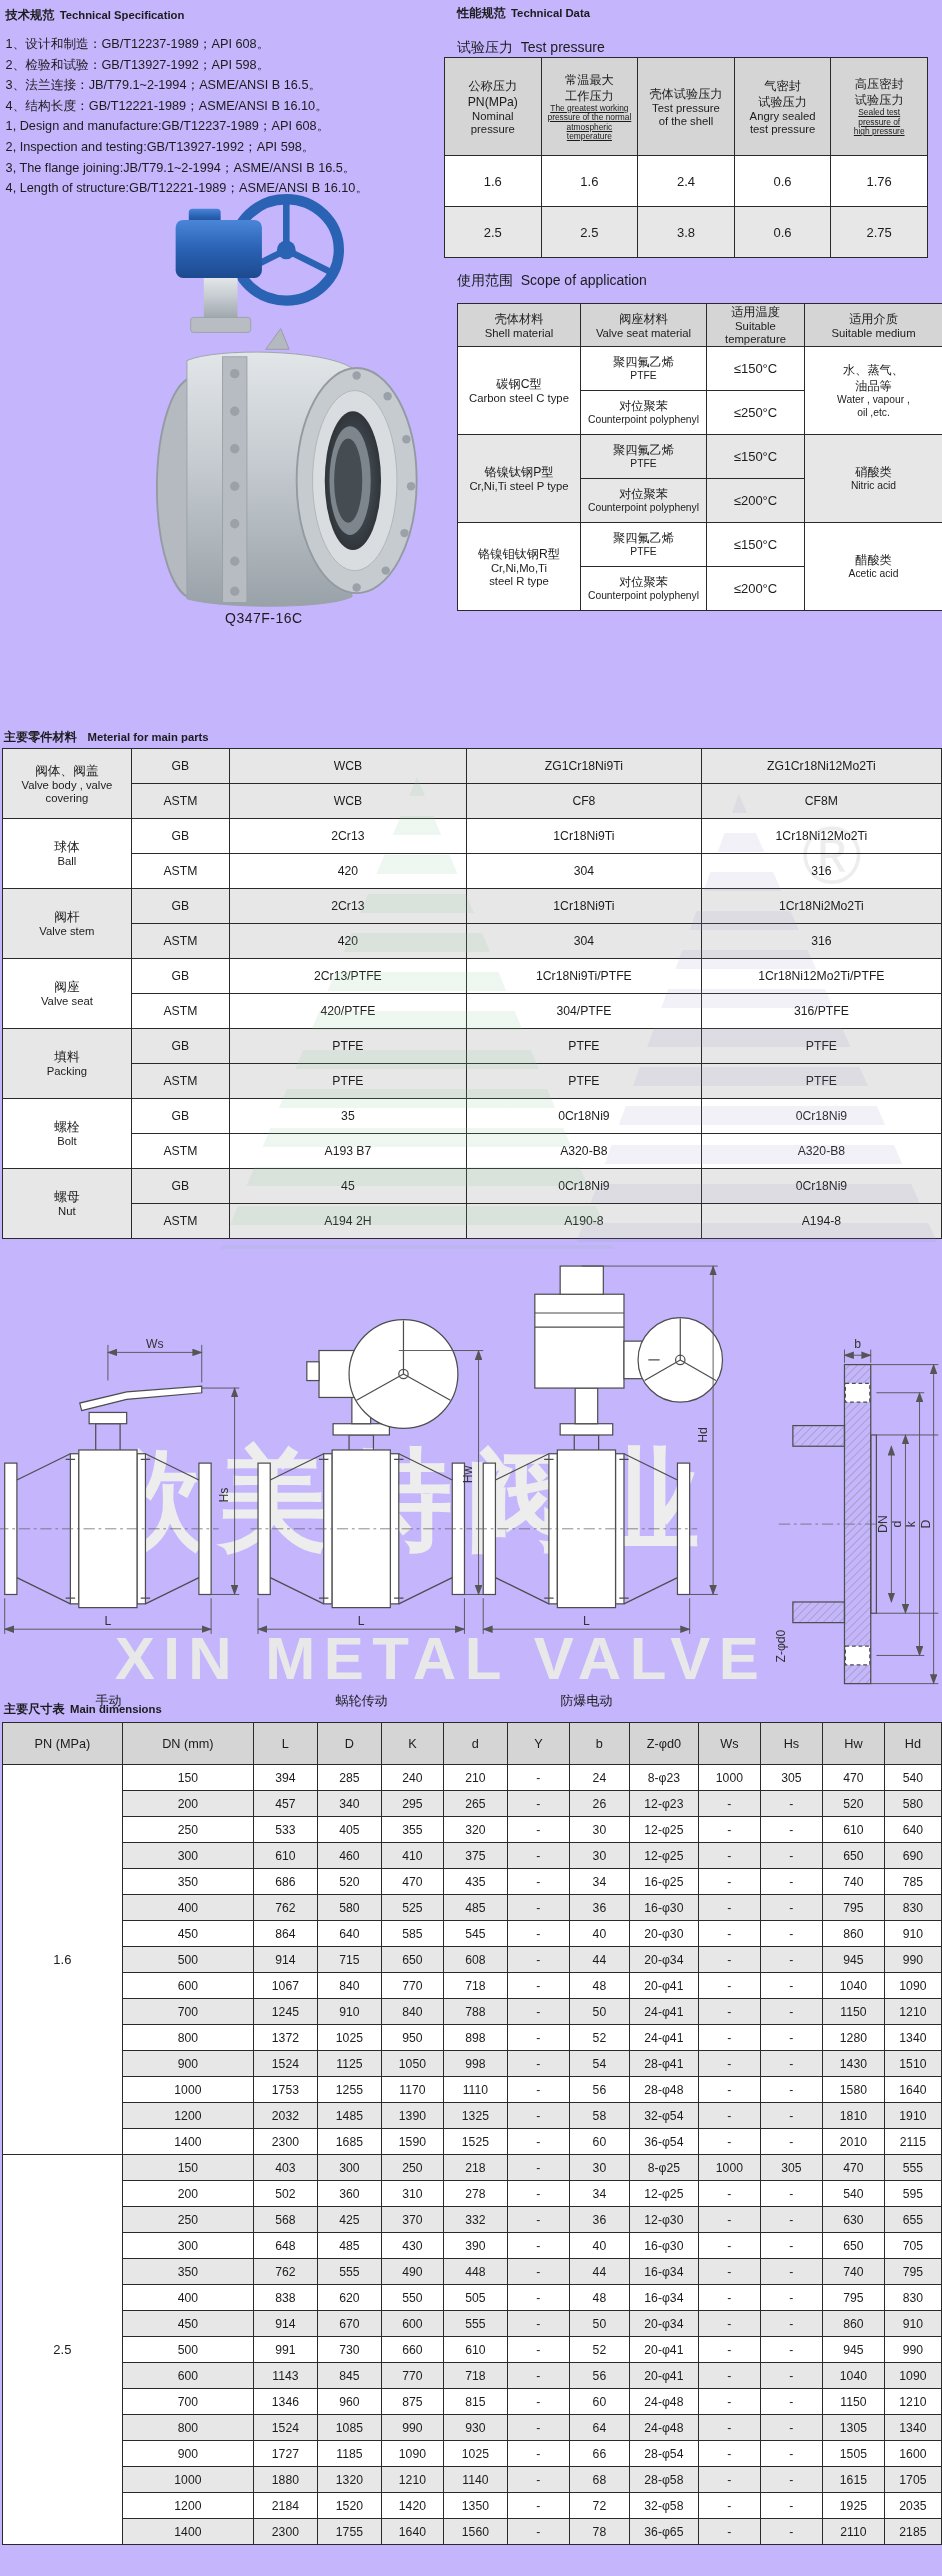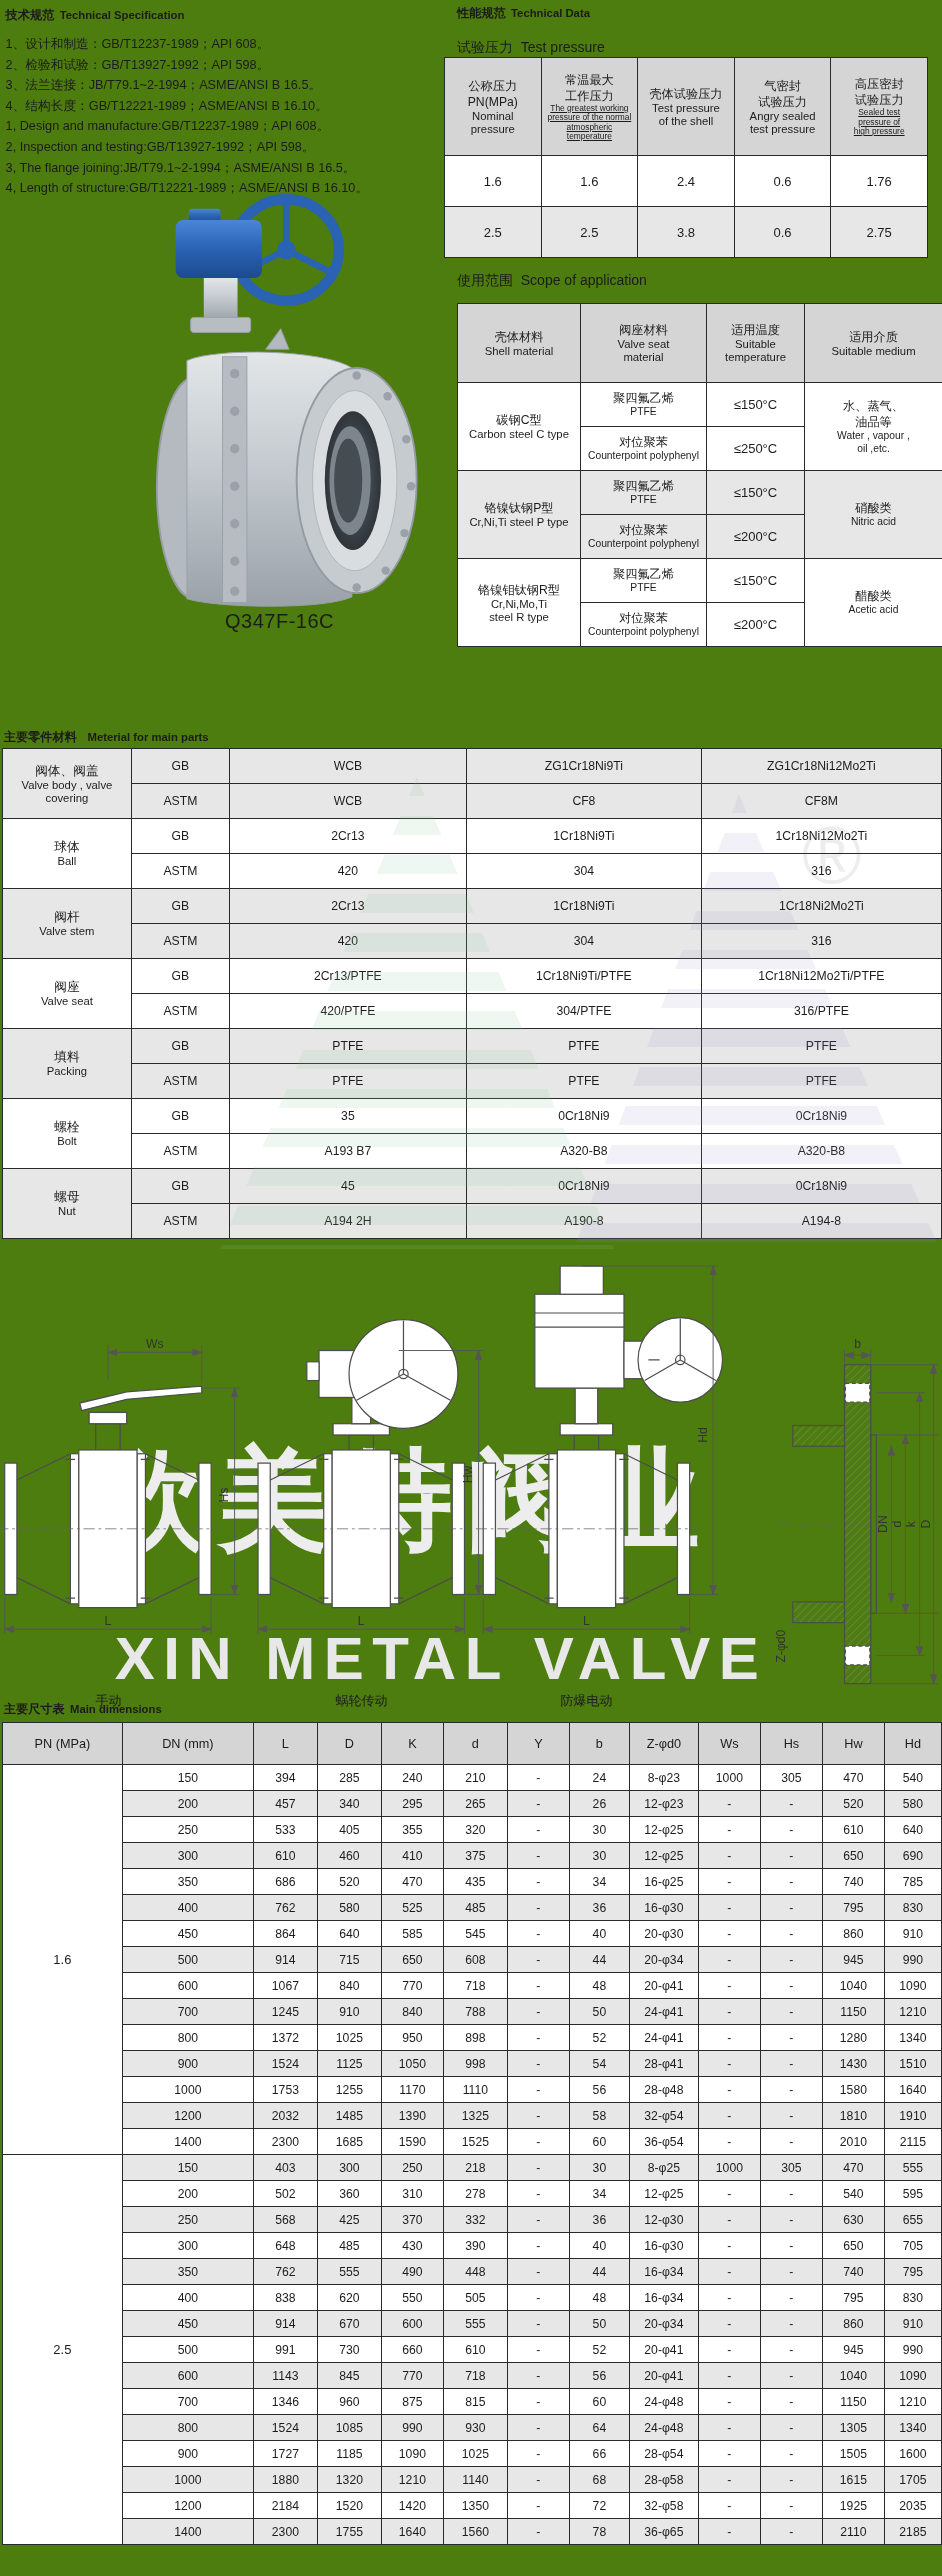--- a/index.html
+++ b/index.html
@@ -1,18 +1,18 @@
 <!DOCTYPE html>
 <html style="--table_row_shade: #e7e7e7; --table_header_shade: #d5d5d5; --border_dark: #2a2a2a; --actuator_blue: #2a62b4; --drawing_line: #4d4d4d; --watermark_gray: #e9e9e9;font-size:15px"><head>
 <meta charset="utf-8">
 <style>
   * { box-sizing: border-box; margin: 0; padding: 0; }
   html,body { background:#fff; }
   body { font-family:"Liberation Sans","DejaVu Sans",sans-serif; color:#1c1c1c; }
-  .page { position:relative; width:943px; height:2576px; background:#4d7c0f; overflow:hidden; margin:0 auto; }
+  .page { position:relative; width:943px; height:2576px; background:#c4b5fd; overflow:hidden; margin:0 auto; }
   .abs { position:absolute; }
 
   
   .h-big { font-size:19px; font-weight:bold; white-space:nowrap; }
   .h-big .en { font-weight:bold; }
   .h-sub { font-size:14px; white-space:nowrap; }
 
   
   .spec-list { width:441px; }
   .spec-line { font-size:12.7px; line-height:20.6px; white-space:nowrap; }
@@ -26,29 +26,29 @@
   
   .tp-table { width:484px; border:1.9px solid var(--border_dark,#2a2a2a); }
   .tp-table th { height:98px; padding:1.9px 0.9px; }
   .tp-table td { height:51px; font-size:13px; }
   .zh { font-size:12.2px; line-height:16px; }
   .en { font-size:11.3px; line-height:13px; }
   .en.small { font-size:8.4px; line-height:9.4px;text-decoration:underline; }
 
   
   .scope-table { width:484px; border:1.9px solid var(--border_dark,#2a2a2a); }
-  .scope-table th { height:41px; padding:18px; }
+  .scope-table th { height:41px; padding:0; }
   .scope-table td { height:44px; padding:0.9px; font-size:13px; }
   .scope-table .zh { font-size:12.2px; line-height:16px; }
   .scope-table .en { font-size:11.3px; line-height:13px; }
   .scope-table .en.sm { font-size:10.3px; line-height:12.2px; }
   tr.gsep td { border-top:1.9px solid var(--border_dark,#2a2a2a); }
 
   
-  .caption { font-size:20px; letter-spacing:0.5px; }
+  .caption { font-size:14px; letter-spacing:0.5px; }
 
   
   .parts-table { width:939px; border:1.9px solid var(--border_dark,#2a2a2a); }
   .parts-table td { height:35px; font-size:12.2px; padding:0 1.9px; }
   .parts-table .name-cell .zh { font-size:12.7px; line-height:16px; }
   .parts-table .name-cell .en { font-size:11.3px; line-height:13px; }
   tr.gtop td { border-top:1.9px solid var(--border_dark,#2a2a2a); }
 
   
   .dims-table { width:939px; border:1.9px solid var(--border_dark,#2a2a2a); }

